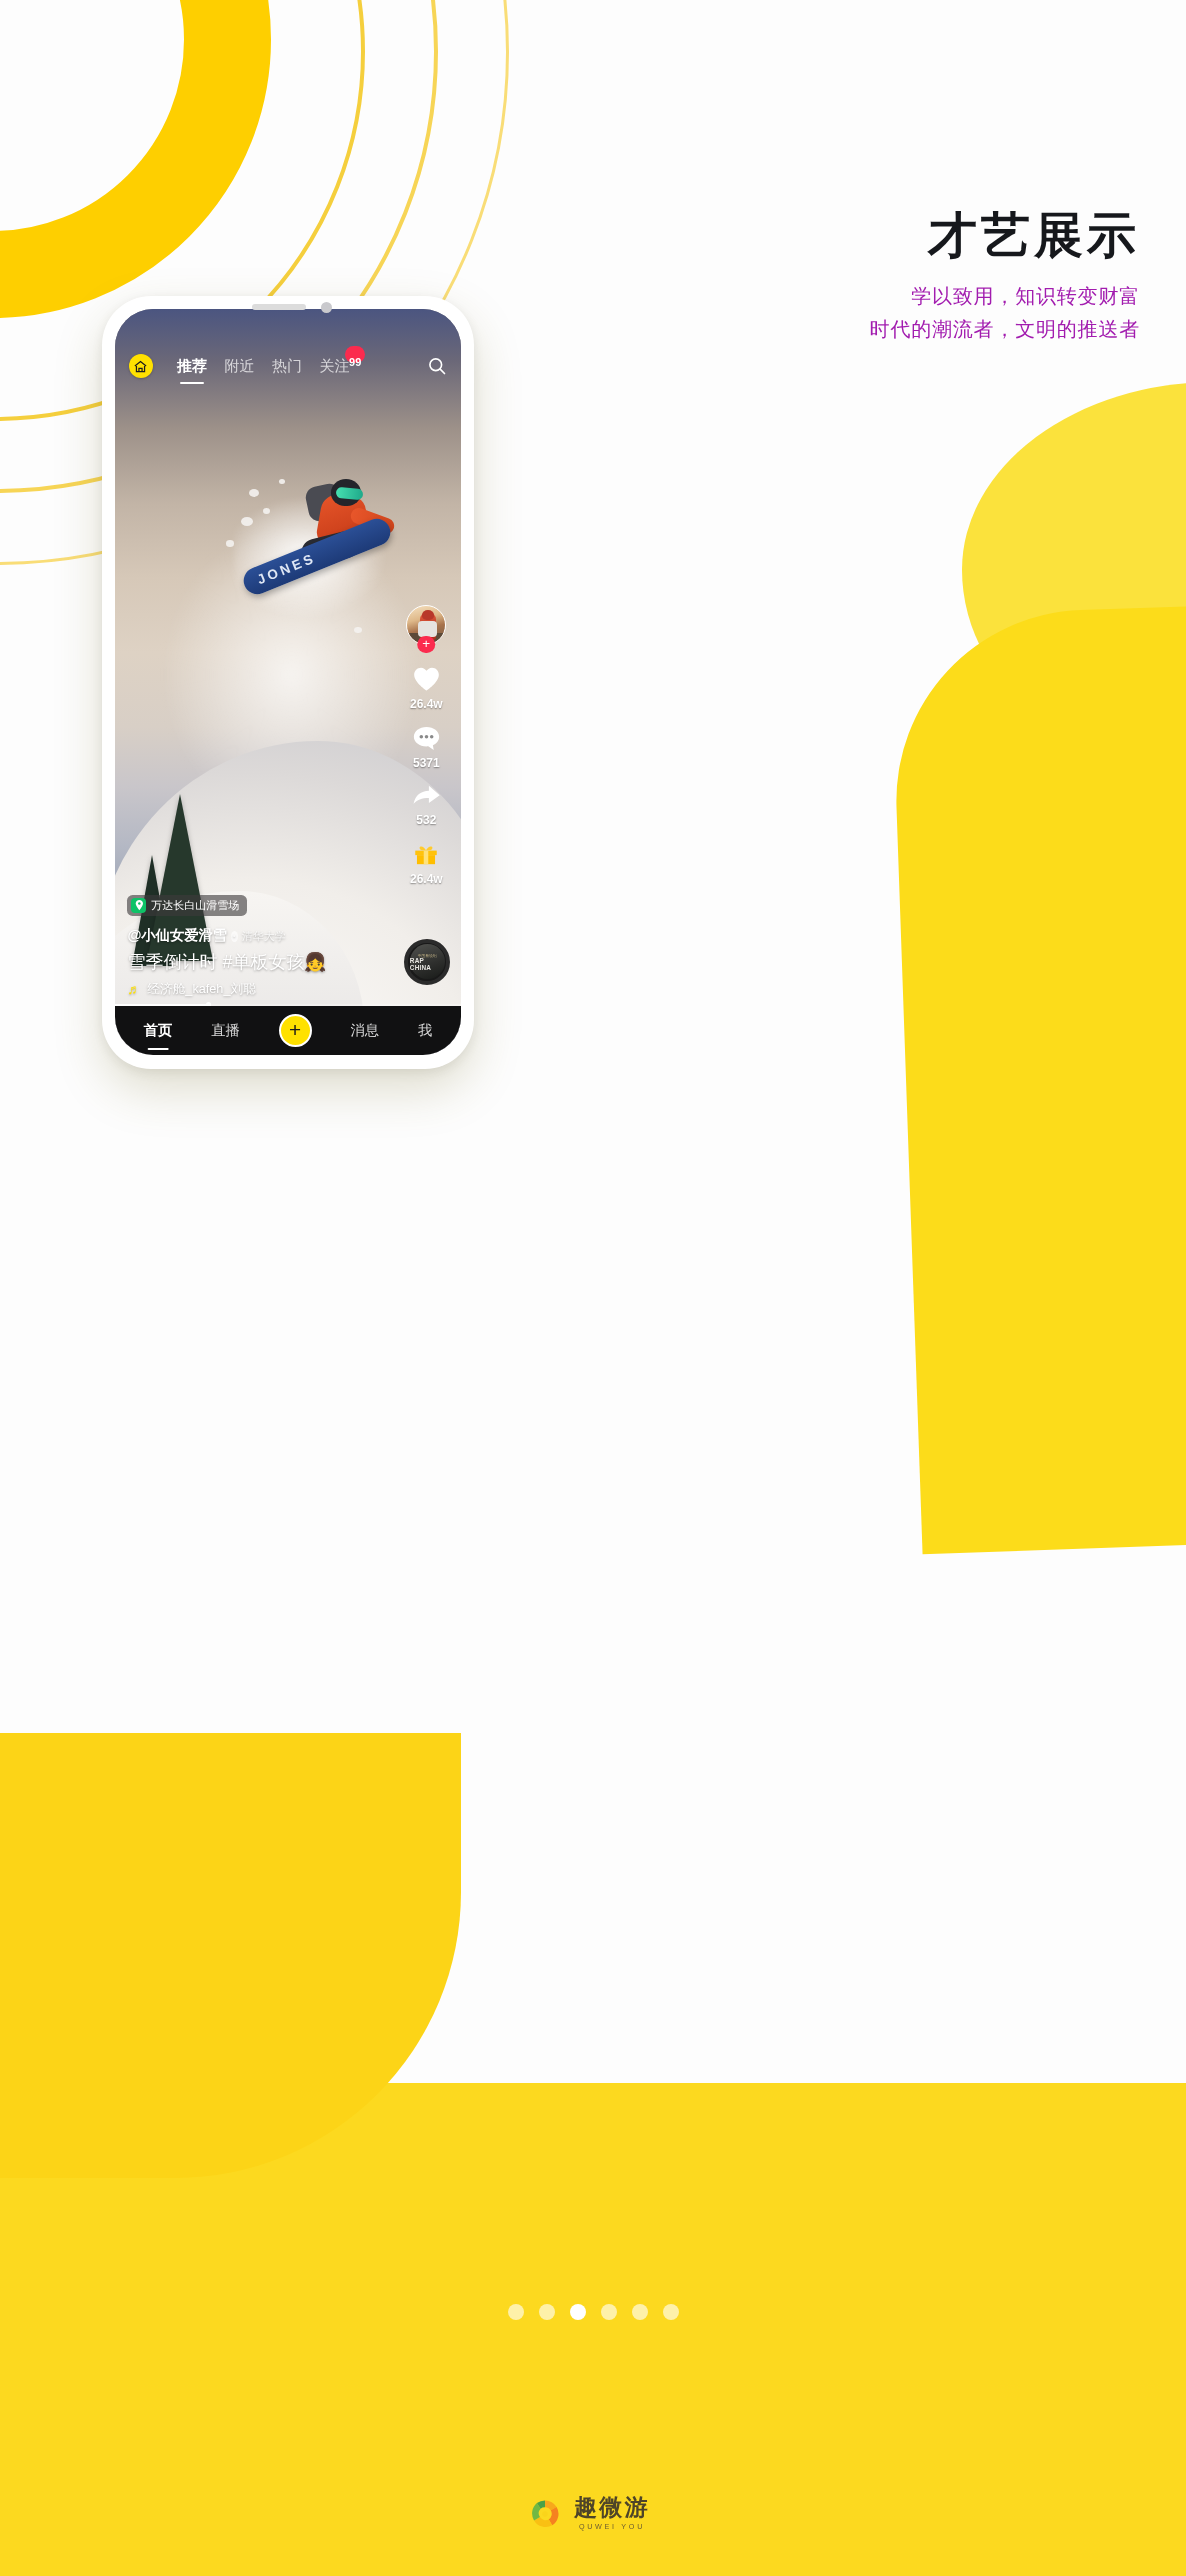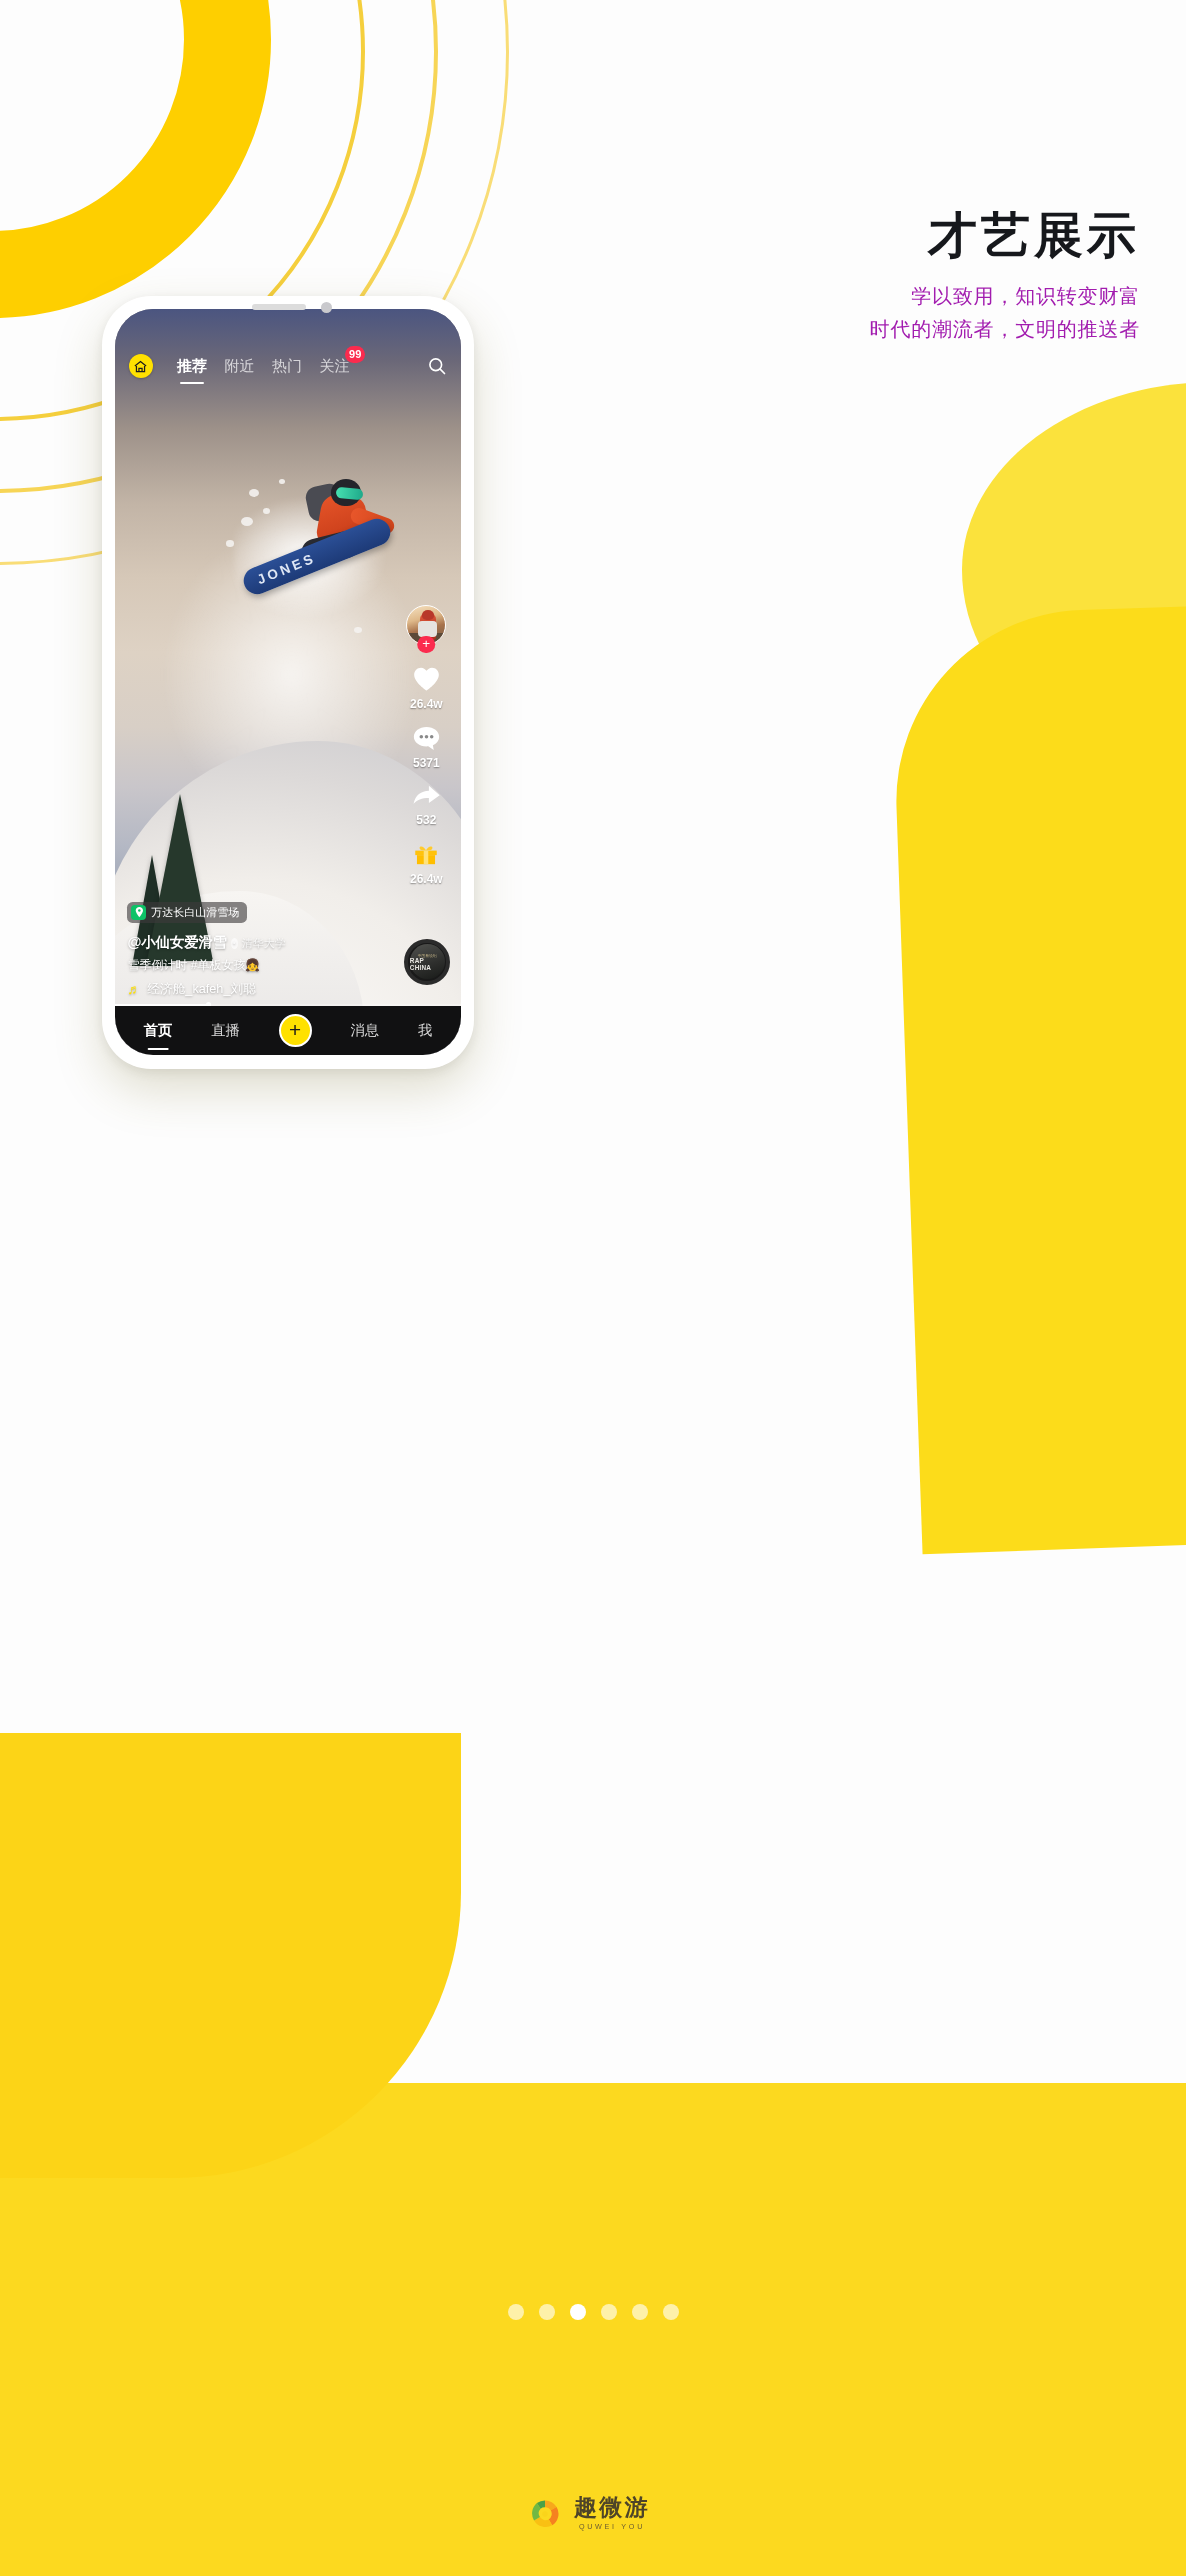--- a/index.html
+++ b/index.html
@@ -181,21 +181,21 @@
     position:relative; font-size:15px; color:rgba(255,255,255,.72);
     font-weight:400; white-space:nowrap;
   }
   .tab.active { color:#fff; font-weight:700; }
   .tab.active:after {
     content:""; position:absolute; left:50%; transform:translateX(-50%);
     bottom:-8.7px; width:24px; height:2.4px; background:#fff; border-radius:1.6px;
   }
   .tab-badge {
     position:absolute; top:-10.3px; right:-16px;
-    min-width:20.7px; height:16.7px; padding:0 4px;
+    min-width:20.7px; height:16.7px; padding:8px 4px;
     background:#fb2b4e; color:#fff; border-radius:8.7px;
     font-size:11px; font-weight:700; line-height:16.7px; text-align:center;
   }
   .search-btn { margin-left:auto; display:flex; align-items:center; }
 
   
   .rail {
     position:absolute; right:9.5px; top:296px; width:51px; z-index:40;
     display:flex; flex-direction:column; align-items:center; gap:0;
   }
@@ -264,21 +264,21 @@
   }
   .loc-pin {
     width:15px; height:15px; border-radius:4px; background:#0ec267;
     display:flex; align-items:center; justify-content:center;
   }
   .loc-text { color:#fff; font-size:11px; font-weight:500; }
   .user-line { color:#fff; font-size:14.3px; font-weight:700; margin-bottom:5.6px;
     text-shadow:0 0.8px 2.4px rgba(0,0,0,.35); }
   .user-line .school { font-size:11px; font-weight:400; color:rgba(255,255,255,.82); }
   .user-line .dot { color:rgba(255,255,255,.8); font-size:10.3px; padding:0 1.6px; }
-  .desc { color:#fff; font-size:12px; font-weight:500; margin-bottom:6.4px;
+  .desc { color:#fff; font-size:18px; font-weight:500; margin-bottom:6.4px;
     text-shadow:0 0.8px 2.4px rgba(0,0,0,.35); }
   .music { color:#fff; font-size:12.7px; display:flex; align-items:center; gap:6.4px;
     text-shadow:0 0.8px 2.4px rgba(0,0,0,.35); }
   .music-note { color:#ffe100; font-size:13.5px; }
 
   
   .progress {
     position:absolute; left:0; right:0; bottom:49px; height:1.6px;
     background:rgba(255,255,255,.3); z-index:45;
   }

